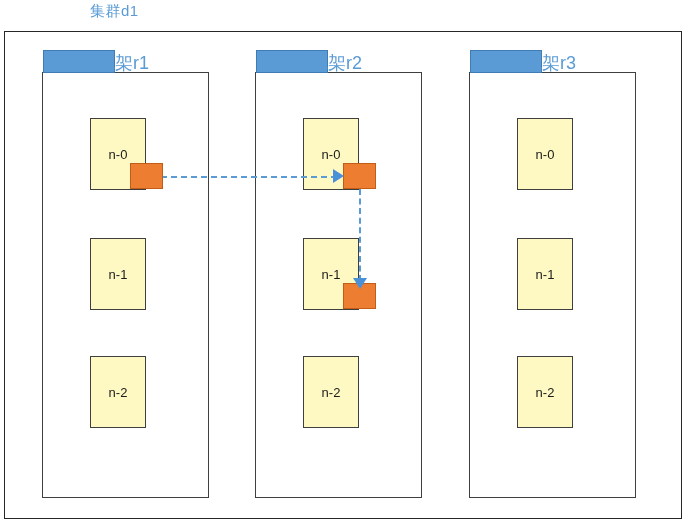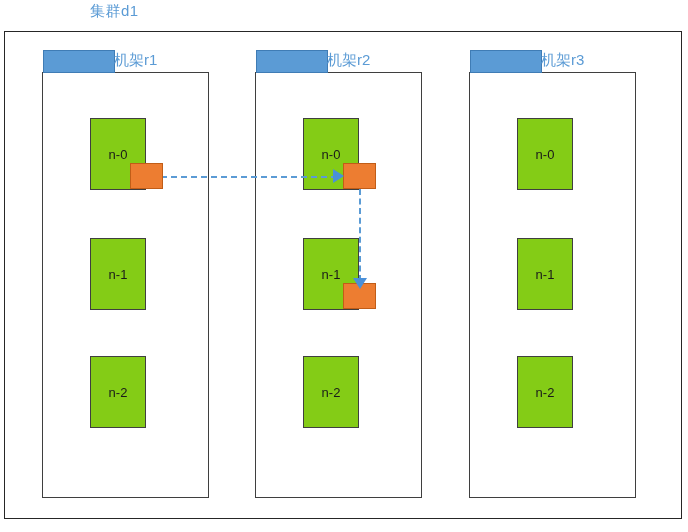--- a/index.html
+++ b/index.html
@@ -60,36 +60,36 @@
     top: 0px;
     width: 72px;
     height: 23px;
     background: #5b9bd5;
     border: 1px solid #3f7cb5;
     box-sizing: border-box;
     z-index: 3;
   }
   .rack-label {
     position: absolute;
-    left: 72px;
+    left: 55px;
     top: 1px;
-    font-size: 15px;
+    font-size: 18px;
     color: #5b9bd5;
     white-space: nowrap;
     z-index: 4;
   }
 
   
   .node {
     position: absolute;
     width: 56px;
     height: 72px;
     border: 1.4px solid #3f3f3f;
     box-sizing: border-box;
-    background: #84cc16;
+    background: #fef9c3;
     z-index: 2;
   }
   .node-label {
     position: absolute;
     left: 0;
     right: 0;
     top: 50%;
     transform: translateY(-50%);
     text-align: center;
     font-size: 13px;

